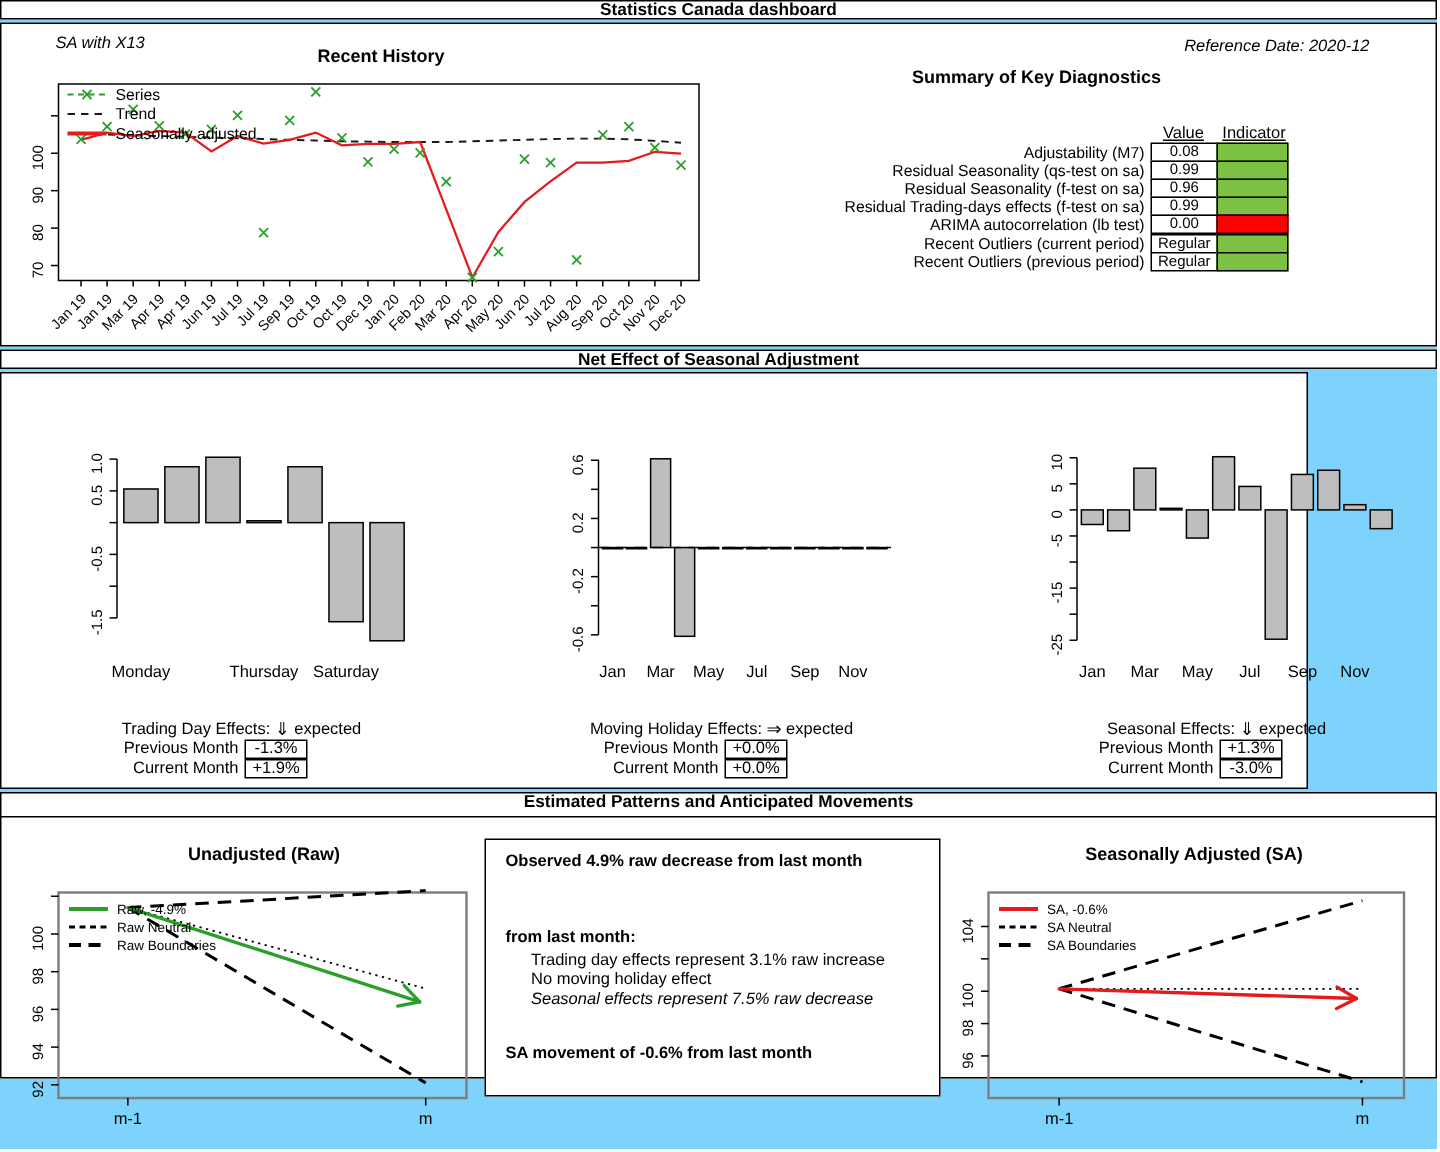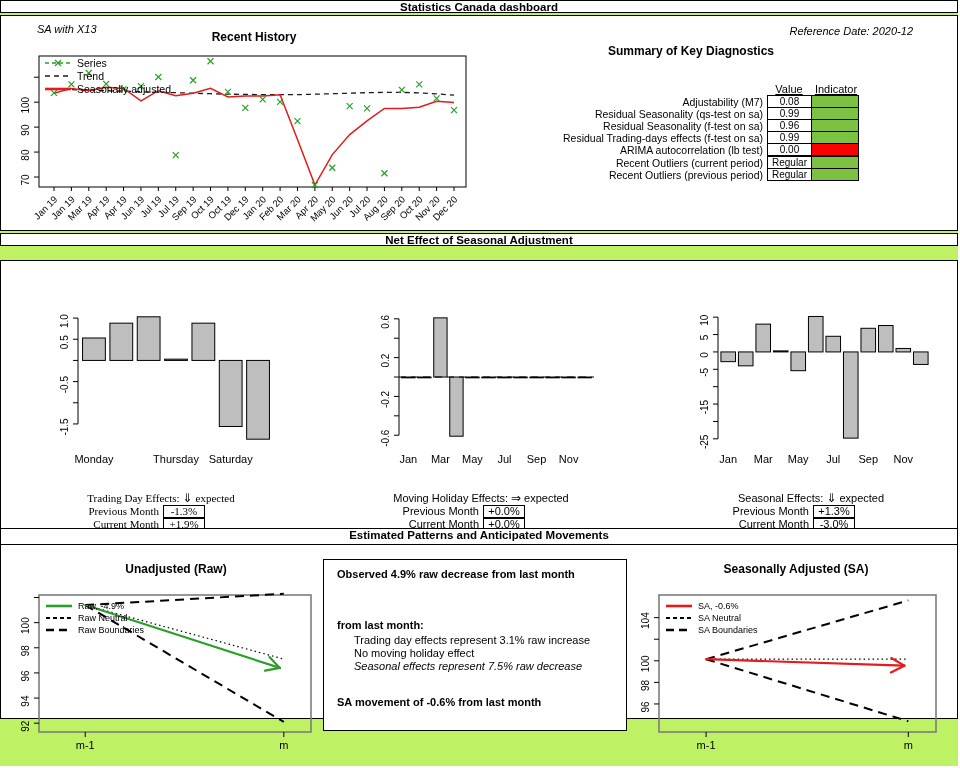--- a/index.html
+++ b/index.html
@@ -1,17 +1,17 @@
 <!DOCTYPE html>
 <html><head>
 <meta charset="utf-8">
 <style>
   html,body{margin:0;padding:0;background:#fff;}
   body{font-family:"Liberation Sans","DejaVu Sans",sans-serif;color:#000;}
-  .page{position:relative;width:958px;height:766px;background:#bef264;overflow:hidden;}
+  .page{position:relative;width:958px;height:766px;background:#7dd3fc;overflow:hidden;}
   .box{position:absolute;border:1px solid #000;background:#fff;box-sizing:border-box;}
   .hbar{font-weight:bold;font-size:11.5px;text-align:center;line-height:12px;}
   .abs{position:absolute;}
   .italic{font-style:italic;font-size:11px;}
   .ctitle{font-weight:bold;font-size:12px;text-align:center;}
   svg{position:absolute;overflow:visible;}
   svg text{font-family:"Liberation Sans","DejaVu Sans",sans-serif;fill:#000;}
   
   .diag-label{position:absolute;left:430px;width:332px;text-align:right;font-size:10.5px;line-height:12px;white-space:nowrap;}
   .diag-cell{position:absolute;border:1px solid #000;box-sizing:border-box;height:13px;font-size:10px;text-align:center;line-height:11px;background:#fff;}
@@ -191,21 +191,21 @@
         <div class="diag-label" style="top: 152.6px;">Recent Outliers (previous period)</div>
         <div class="diag-cell" style="left: 766px; width: 45px; top: 151.6px;">Regular</div>
         <div class="diag-cell" style="left: 810px; width: 48px; top: 151.6px; background: rgb(125, 193, 66);"></div>
       </div>
   </div>
 
   <div class="box hbar" style="left:0;top:233px;width:958px;height:13px;">
     <span>Net Effect of Seasonal Adjustment</span>
   </div>
 
-  <div class="box" style="left:0;top:260px;width:958px;height:278px;">
+  <div class="box" style="left:0;top:248px;width:872px;height:278px;">
     <svg id="bar1-svg" style="left:0;top:44px;" width="320" height="180">
         <line x1="77" y1="13.081433224755699" x2="77" y2="118.94462540716613" stroke="#000" stroke-width="1"></line>
         <line x1="72" y1="13.081433224755699" x2="77" y2="13.081433224755699" stroke="#000"></line>
         <text x="67" y="16.0814332247557" font-size="10" text-anchor="middle" transform="rotate(-90 67 16.0814332247557)">1.0</text>
         <line x1="72" y1="34.25407166123779" x2="77" y2="34.25407166123779" stroke="#000"></line>
         <text x="67" y="37.25407166123779" font-size="10" text-anchor="middle" transform="rotate(-90 67 37.25407166123779)">0.5</text>
         <line x1="72" y1="55.42671009771988" x2="77" y2="55.42671009771988" stroke="#000"></line>
         <line x1="72" y1="76.59934853420197" x2="77" y2="76.59934853420197" stroke="#000"></line>
         <text x="67" y="79.59934853420197" font-size="10" text-anchor="middle" transform="rotate(-90 67 79.59934853420197)">-0.5</text>
         <line x1="72" y1="97.77198697068404" x2="77" y2="97.77198697068404" stroke="#000"></line>
@@ -289,21 +289,21 @@
           <rect x="252.98630136986304" y="43.45454545454545" width="14.589041095890414" height="3.475935828876999" fill="#bebebe" stroke="#000" stroke-width="1"></rect>
           <rect x="270.49315068493155" y="46.93048128342245" width="14.589041095890414" height="12.513368983957236" fill="#bebebe" stroke="#000" stroke-width="1"></rect>
         </g>
         <text x="85.2123287671233" y="158" font-size="11" text-anchor="middle">Jan</text>
         <text x="120.22602739726028" y="158" font-size="11" text-anchor="middle">Mar</text>
         <text x="155.23972602739727" y="158" font-size="11" text-anchor="middle">May</text>
         <text x="190.25342465753428" y="158" font-size="11" text-anchor="middle">Jul</text>
         <text x="225.26712328767127" y="158" font-size="11" text-anchor="middle">Sep</text>
         <text x="260.2808219178082" y="158" font-size="11" text-anchor="middle">Nov</text>
       </svg>
-    <div class="effect-foot" id="foot0" style="left:10px;font-family:Liberation Serif, serif;">
+    <div class="effect-foot" id="foot0" style="left:10px;">
         <div class="fline"><span>Trading Day Effects:</span><span class="arrowglyph">⇓</span><span>expected</span></div>
         <div class="fline"><span class="flabel">Previous Month</span><span class="fvalwrap"><span class="fbox">-1.3%</span></span></div>
         <div class="fline"><span class="flabel">Current Month</span><span class="fvalwrap"><span class="fbox">+1.9%</span></span></div>
       </div>
     <div class="effect-foot" id="foot1" style="left:330px;">
         <div class="fline"><span>Moving Holiday Effects:</span><span class="arrowglyph">⇒</span><span>expected</span></div>
         <div class="fline"><span class="flabel">Previous Month</span><span class="fvalwrap"><span class="fbox">+0.0%</span></span></div>
         <div class="fline"><span class="flabel">Current Month</span><span class="fvalwrap"><span class="fbox">+0.0%</span></span></div>
       </div>
     <div class="effect-foot" id="foot2" style="left:660px;">

